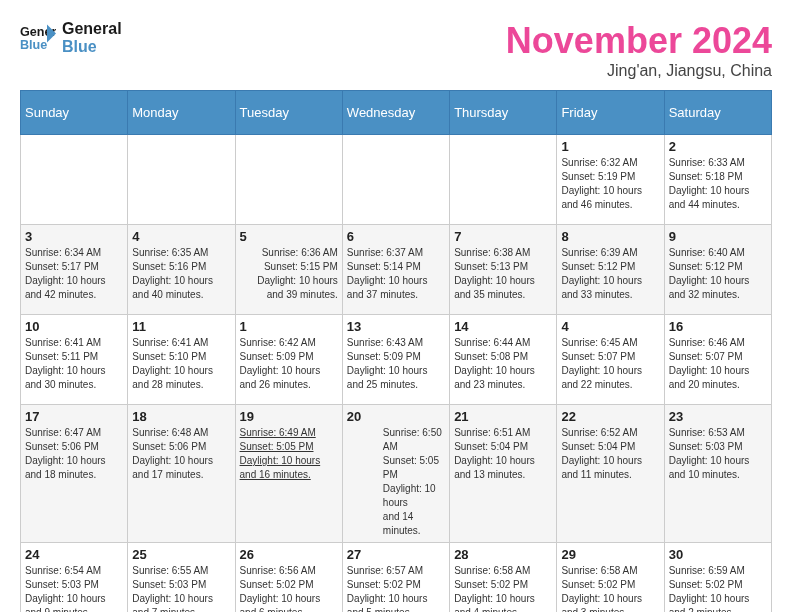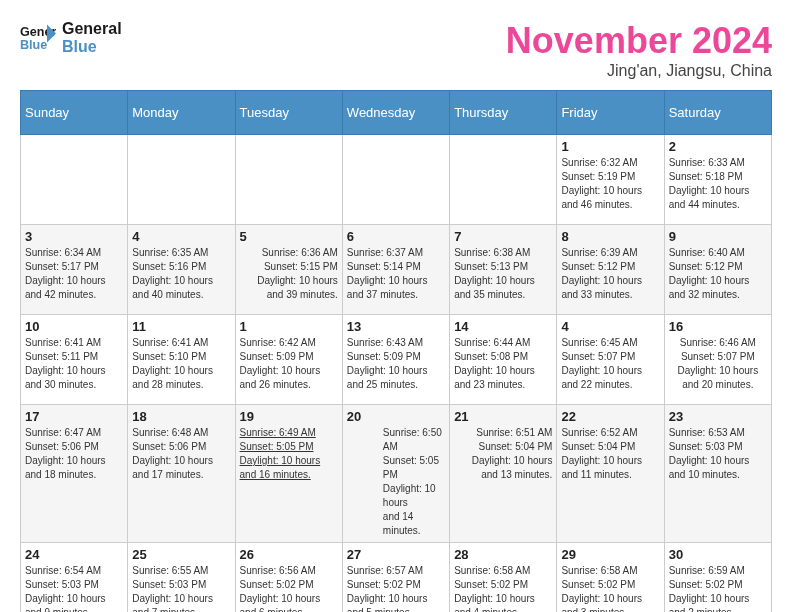--- a/index.html
+++ b/index.html
@@ -222,21 +222,21 @@
         </td>
         <td>
           <span class="day-number">4</span>
           <div class="day-info" style="white-space: pre-line;">Sunrise: 6:45 AM
 Sunset: 5:07 PM
 Daylight: 10 hours
 and 22 minutes.</div>
         </td>
         <td>
           <span class="day-number">16</span>
-          <div class="day-info" style="white-space: pre-line; text-align: center;">Sunrise: 6:46 AM
+          <div class="day-info" style="white-space: pre-line;">Sunrise: 6:46 AM
 Sunset: 5:07 PM
 Daylight: 10 hours
 and 20 minutes.</div>
         </td>
       </tr>
       <tr>
         <td>
           <span class="day-number">17</span>
           <div class="day-info" style="white-space: pre-line;">Sunrise: 6:47 AM
 Sunset: 5:06 PM
@@ -259,21 +259,21 @@
         </td>
         <td>
           <span class="day-number">20</span>
           <div class="day-info" style="white-space: pre-line; margin-left: 36px;">Sunrise: 6:50 AM
 Sunset: 5:05 PM
 Daylight: 10 hours
 and 14 minutes.</div>
         </td>
         <td>
           <span class="day-number">21</span>
-          <div class="day-info" style="white-space: pre-line; text-align: right;">Sunrise: 6:51 AM
+          <div class="day-info" style="white-space: pre-line;">Sunrise: 6:51 AM
 Sunset: 5:04 PM
 Daylight: 10 hours
 and 13 minutes.</div>
         </td>
         <td>
           <span class="day-number">22</span>
           <div class="day-info" style="white-space: pre-line;">Sunrise: 6:52 AM
 Sunset: 5:04 PM
 Daylight: 10 hours
 and 11 minutes.</div>

